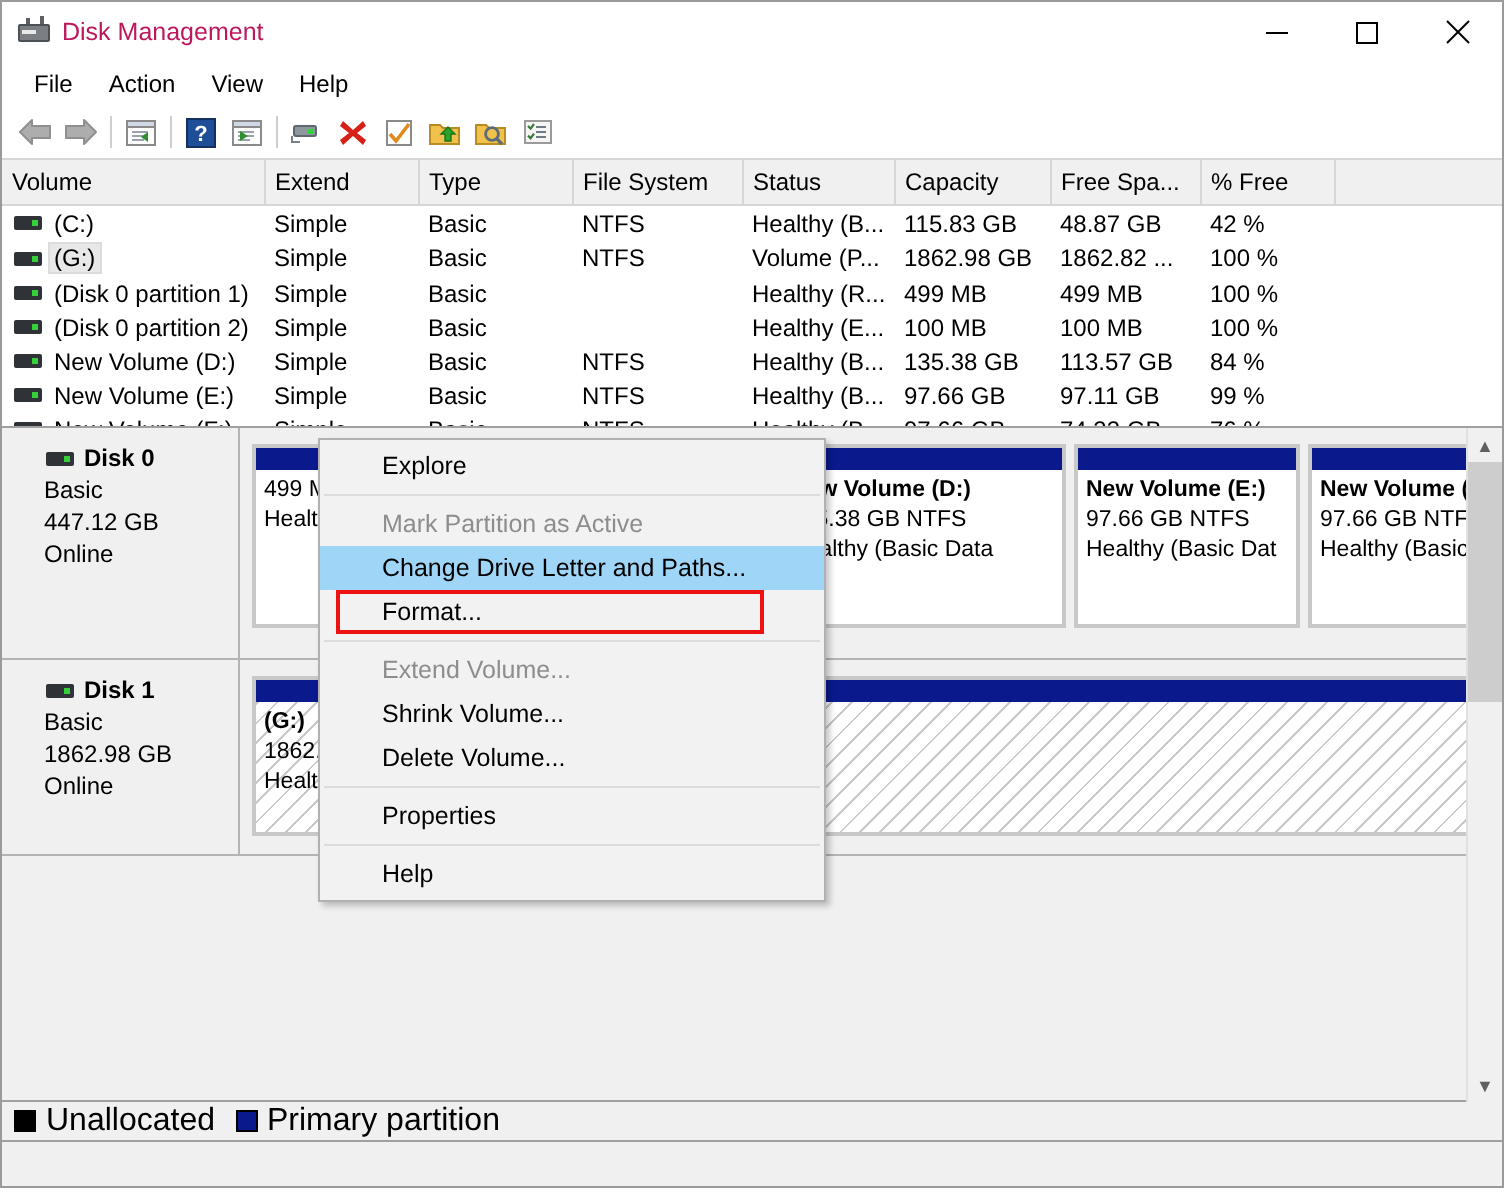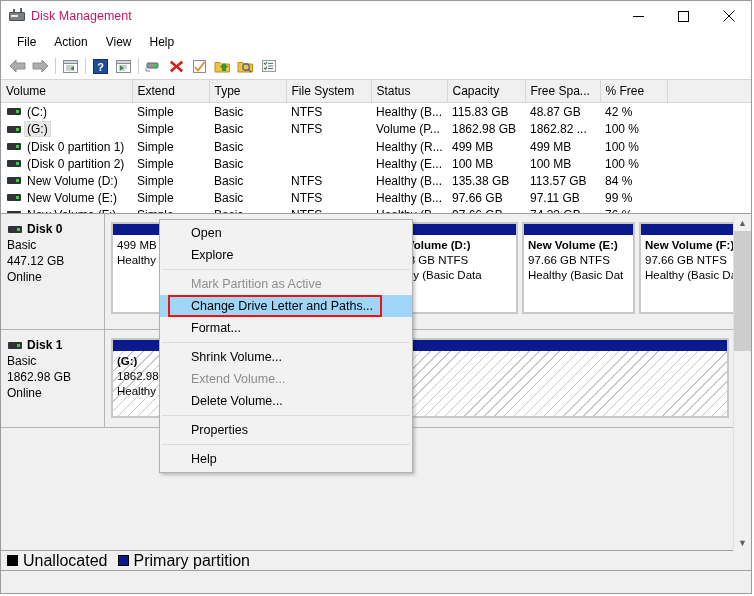--- a/index.html
+++ b/index.html
@@ -179,20 +179,21 @@
     left: 0; top: 0; right: 17px; bottom: 0;
     overflow: hidden;
     background: #f0f0f0;
     border-bottom: 1px solid #a0a0a0;
   }
   .diskrow {
     display: flex;
     border-bottom: 1px solid #b4b4b4;
     background: #f0f0f0;
     box-sizing: border-box;
+    padding-left: 15px;
   }
   .diskinfo {
     width: 104px;
     flex: 0 0 104px;
     border-right: 1px solid #b4b4b4;
     padding: 7px 0 0 6px;
     box-sizing: border-box;
     font-size: 12px;
     line-height: 16px;
   }
@@ -674,29 +675,28 @@
     </div>
     <div class="item">
       <span class="sw" style="background:#0a1a8c"></span>
       <span>Primary partition</span>
     </div>
   </div>
 
   <div class="statusbar"></div>
 
   <div class="ctxmenu">
-    <div class="row">Open</div>
     <div class="row">Explore</div>
     <div class="sep"></div>
     <div class="row disabled">Mark Partition as Active</div>
     <div class="row hl">Change Drive Letter and Paths...</div>
     <div class="row">Format...</div>
     <div class="sep"></div>
+    <div class="row disabled">Extend Volume...</div>
     <div class="row">Shrink Volume...</div>
-    <div class="row disabled">Extend Volume...</div>
     <div class="row">Delete Volume...</div>
     <div class="sep"></div>
     <div class="row">Properties</div>
     <div class="sep"></div>
     <div class="row">Help</div>
   </div>
 
   <div class="redbox"></div>
 
 </div>

